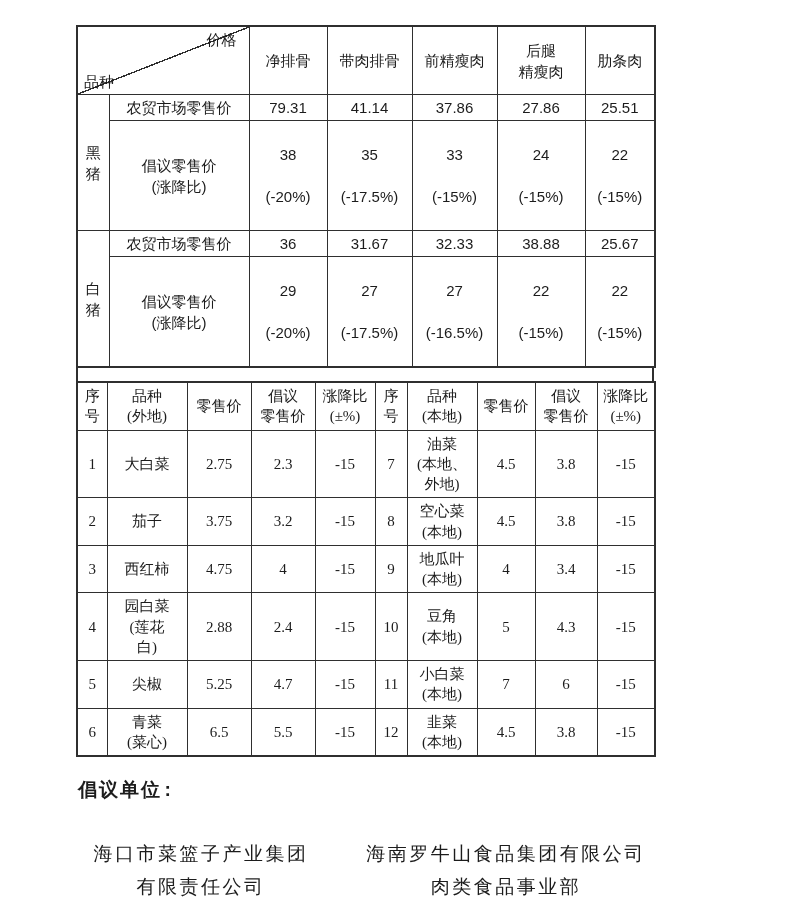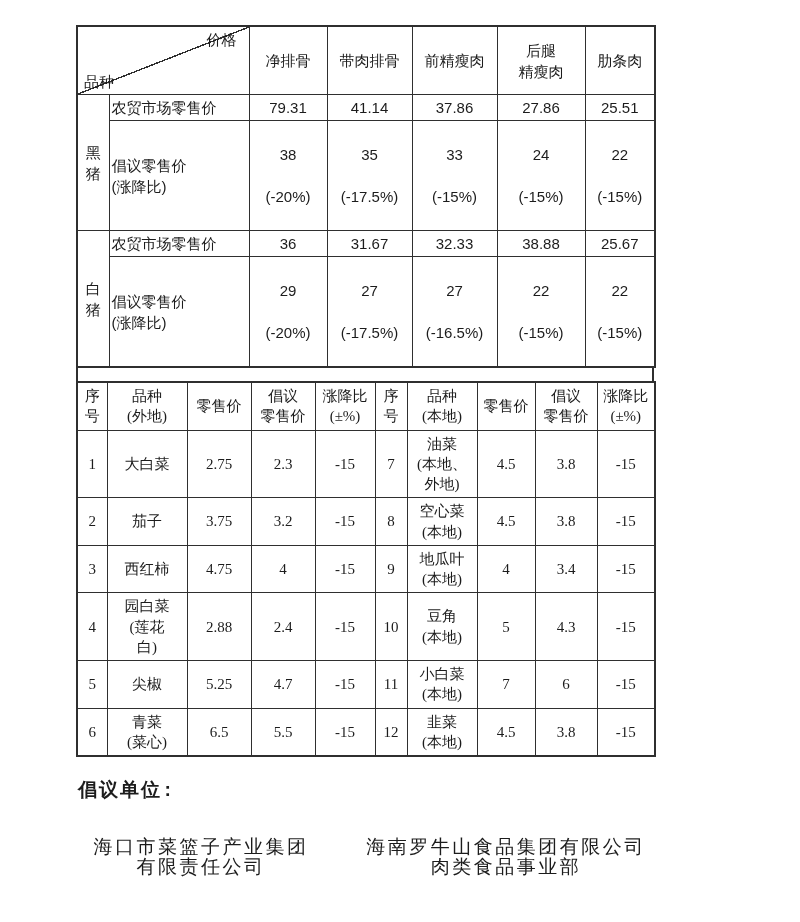--- a/index.html
+++ b/index.html
@@ -13,41 +13,41 @@
 
   
   .pork-table { border: 2px solid #2f2f2f; font-size: 15px; }
   .pork-table th, .pork-table td { padding: 2px 2px; line-height: 1.4; }
   .corner { position: relative; height: 44px;
     background: linear-gradient(to bottom right,
       transparent calc(50% - 0.7px), #2f2f2f calc(50% - 0.7px),
       #2f2f2f calc(50% + 0.7px), transparent calc(50% + 0.7px)); }
   .c-top { position: absolute; top: 2px; right: 12px; }
   .c-bot { position: absolute; bottom: 2px; left: 6px; }
-  .lbl { text-align: left; padding-left: 7px; }
+  .lbl { text-align: center; padding-left: 7px; }
   .pig { word-break: break-all; line-height: 1.55; padding: 2px 8px; }
   .prop-price { font-weight: normal; display: block; }
   .prop-chg { display: block; }
 
   
   .table-gap { width: 578px; height: 13px;
     border-left: 2px solid #2f2f2f; border-right: 2px solid #2f2f2f; }
 
   
   .veg-table { border: 2px solid #2f2f2f; font-family: "Liberation Serif", serif; font-size: 15px; }
   .veg-table th, .veg-table td { padding: 3px 2px; line-height: 1.35; }
 
   
   .proposers { margin-top: 20px; font-family: "Liberation Serif", serif; }
   .p-heading { font-family: Liberation Mono, monospace; font-weight: bold;
     font-size: 19px; letter-spacing: 2px; margin: 0 0 34px 2px; }
   .p-grid { display: grid; grid-template-columns: 250px 320px; column-gap: 20px;
     row-gap: 30px; align-items: start; }
   .p-org { text-align: center; font-size: 19px; letter-spacing: 2.5px;
-    line-height: 20px; white-space: pre-line; }
+    line-height: 33px; white-space: pre-line; }
 </style>
 </head>
 <body>
 
 <div class="doc">
 
   <table class="pork-table">
     <colgroup>
       <col style="width:32px">
         <col style="width:140px">

